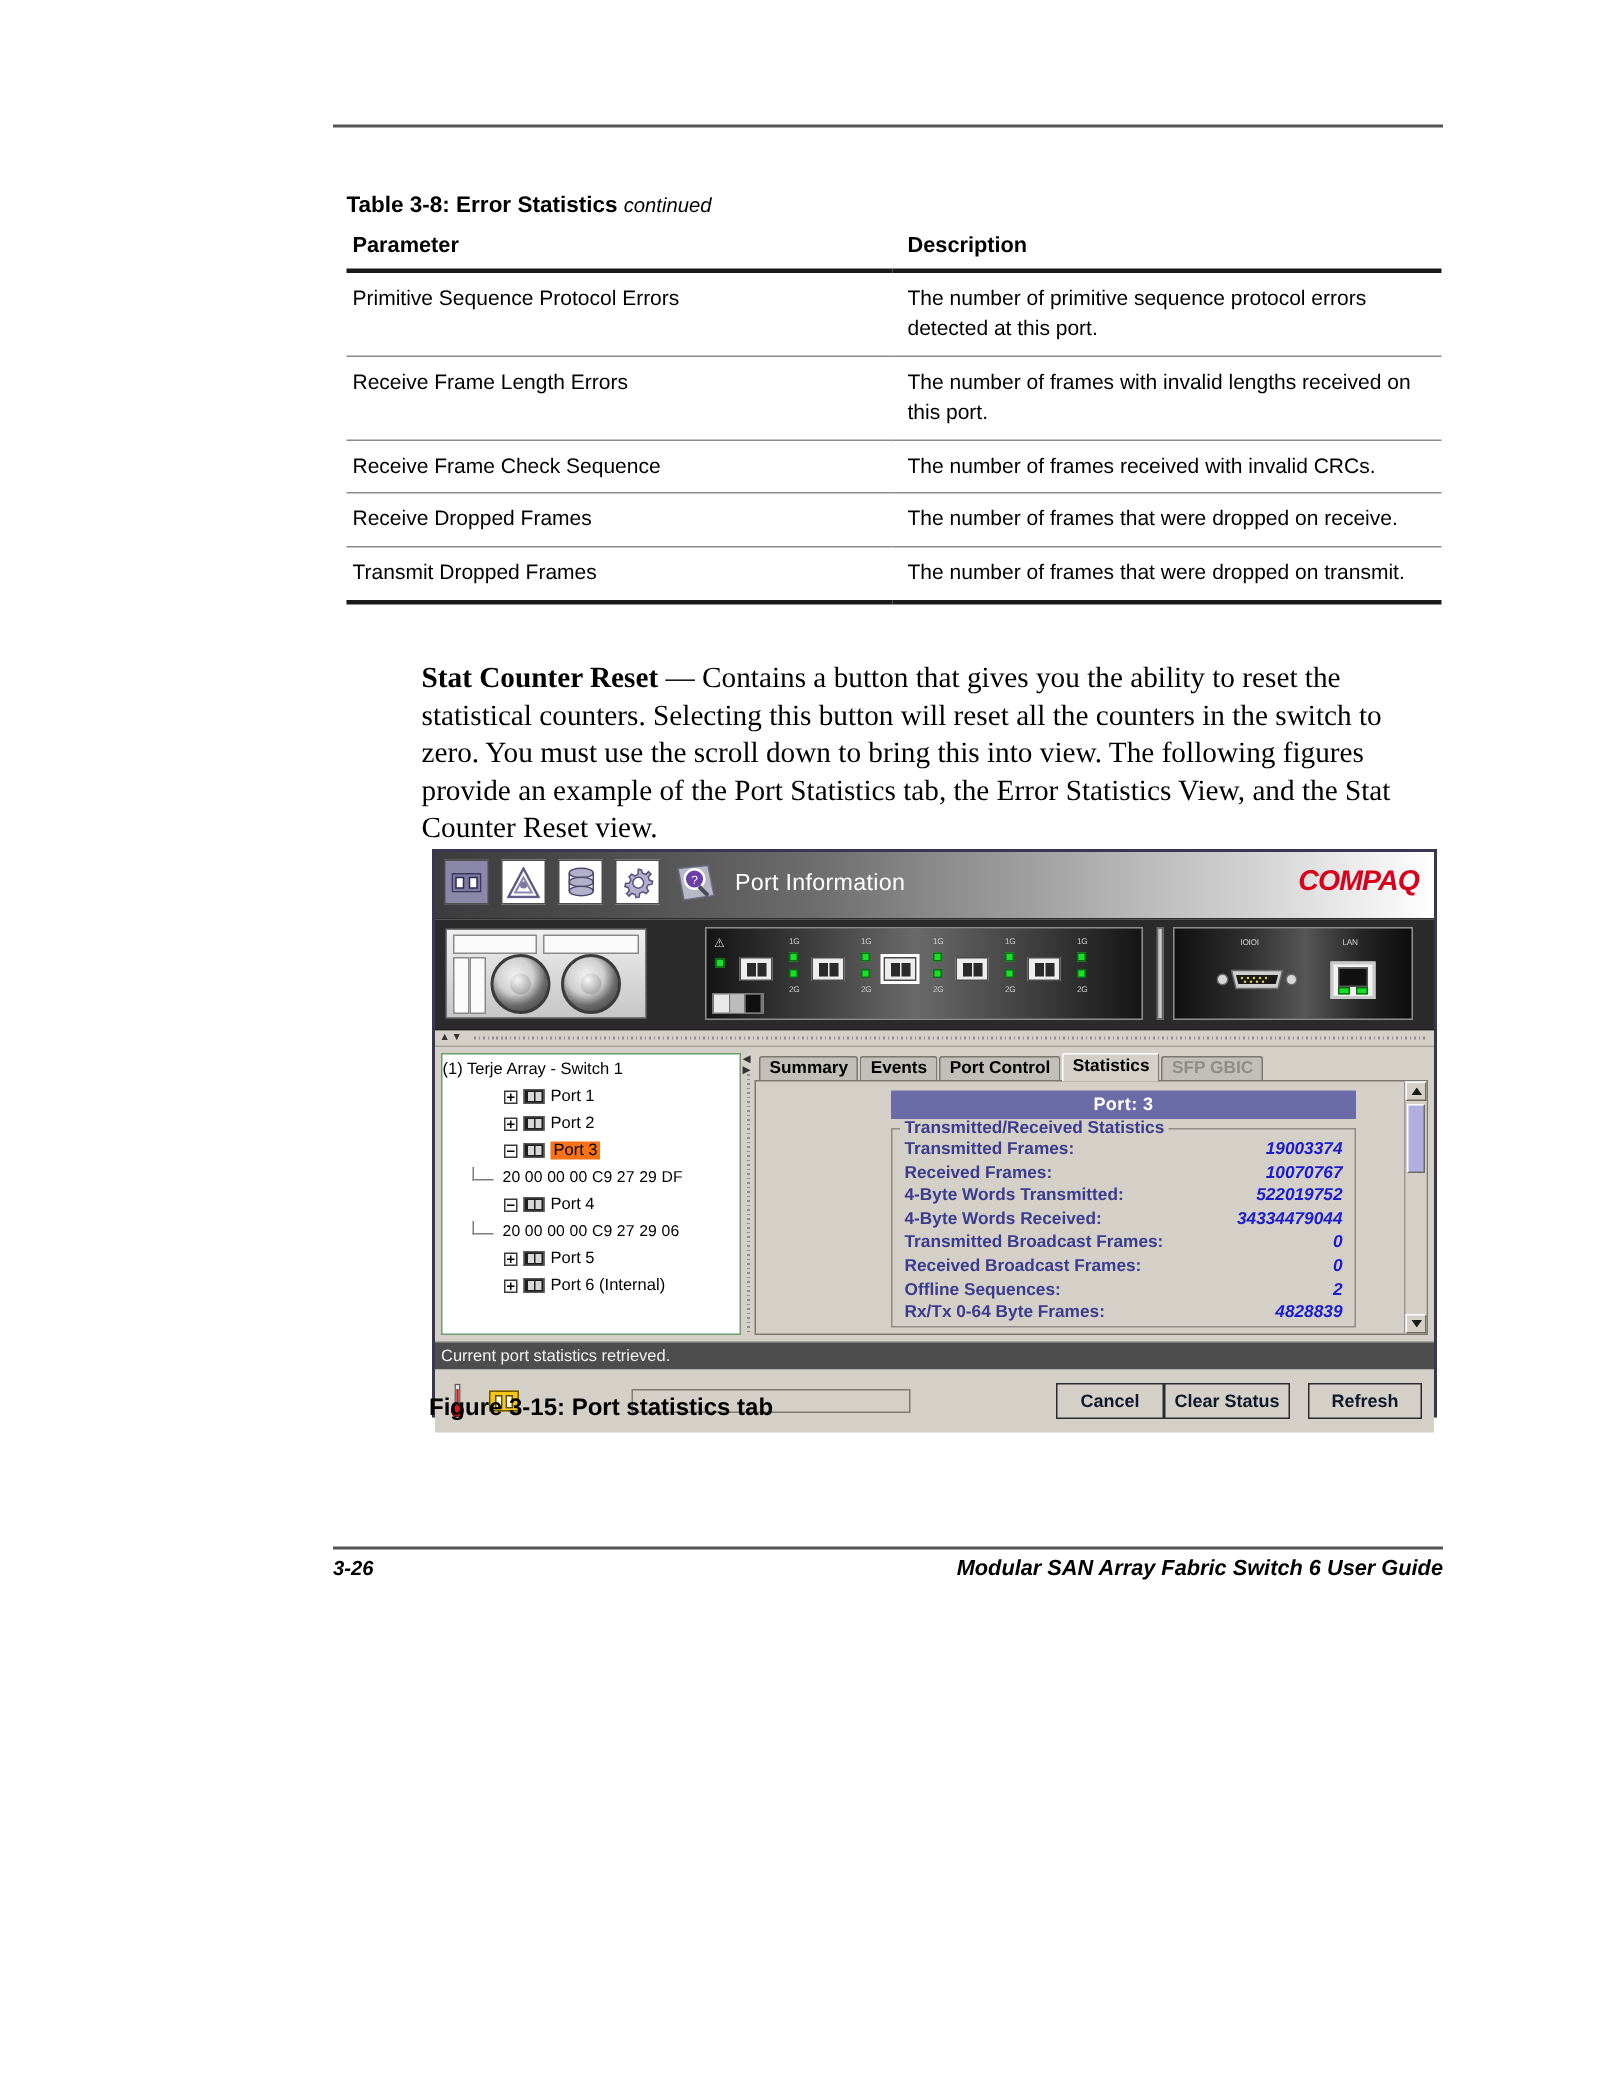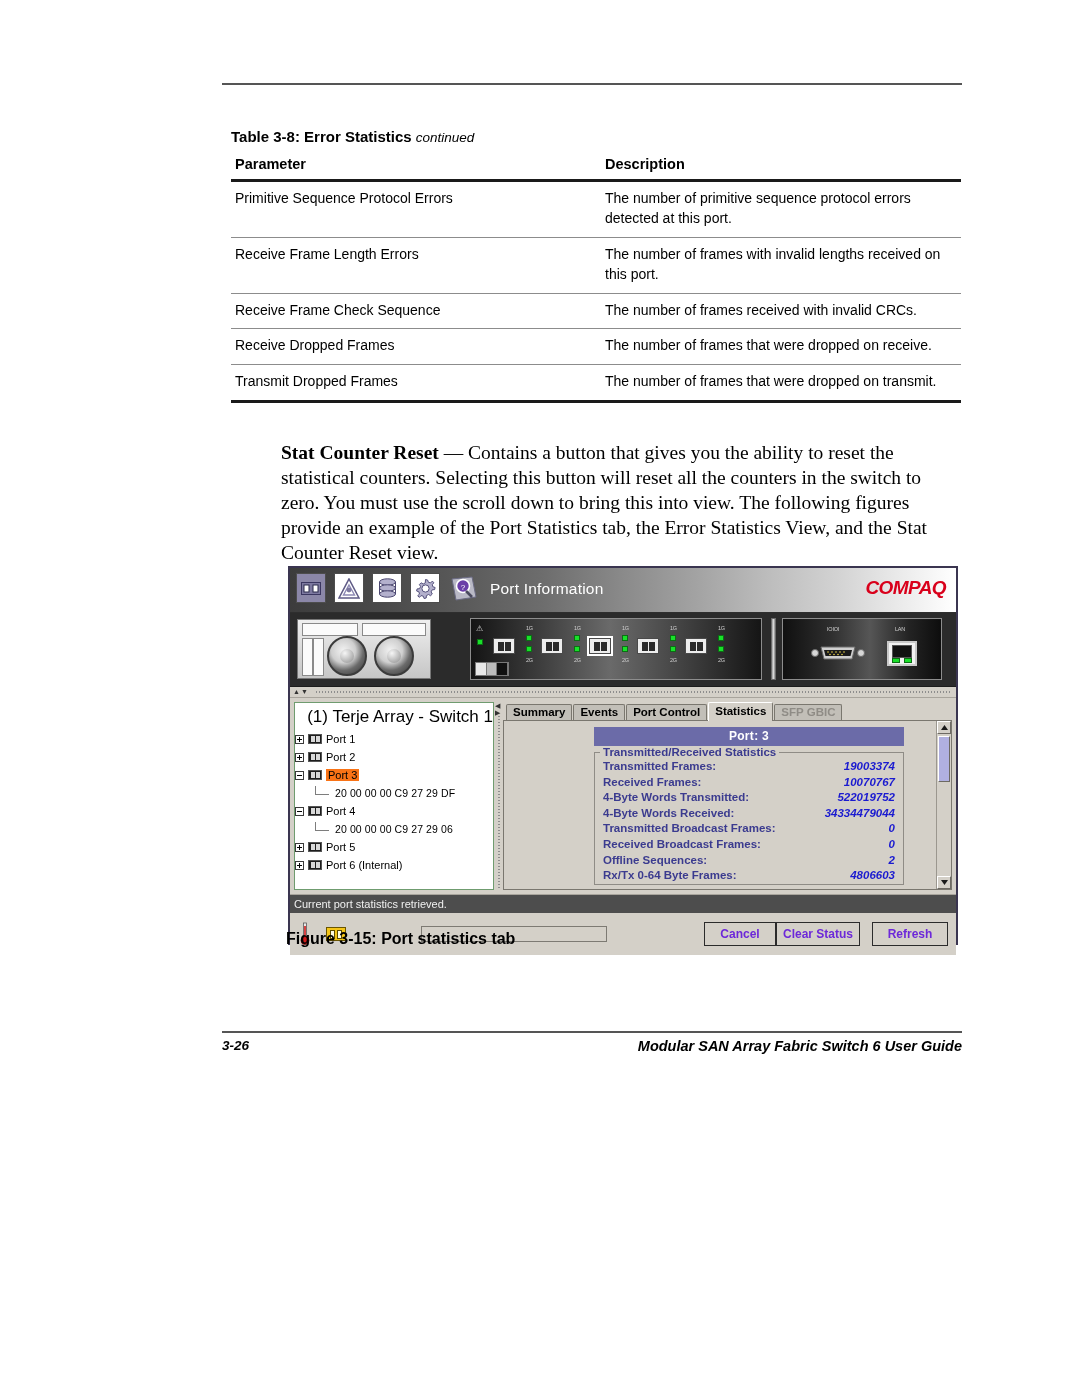--- a/index.html
+++ b/index.html
@@ -304,30 +304,31 @@
     width: 200px;
     background: #ffffff;
     border: 1px solid #6f9c6f;
     box-sizing: border-box;
     position: relative;
     font-size: 11px;
     padding-top: 4px;
     overflow: hidden;
   }
   .tree-root {
-    text-align: right;
-    font-size: 17px;
+    text-align: left;
+    font-size: 11px;
     padding-bottom: 3px;
   }
   .tree-row {
     display: flex;
     align-items: center;
     height: 18px;
     padding-left: 0;
     white-space: nowrap;
+    margin-left: 41px;
   }
   .expander {
     width: 9px; height: 9px;
     border: 1px solid #3a3a3a;
     background: #ffffff;
     box-sizing: border-box;
     position: relative;
     margin-right: 4px;
     flex: none;
   }
@@ -528,21 +529,21 @@
     top: 9px;
     height: 24px;
     background: #d4d0c8;
     border: 1px solid #2b2b2b;
     box-sizing: border-box;
     font-size: 12px;
     font-weight: bold;
     font-family: "Liberation Sans", sans-serif;
     line-height: 22px;
     text-align: center;
-    color: #6d28d9;
+    color: #0f172a;
   }
   .btn.cancel { right: 180px; width: 72px; }
   .btn.clear  { right: 96px;  width: 84px; }
   .btn.refresh{ right: 8px;   width: 76px; }
 
   
   .figcap {
     position: absolute;
     left: 286px; top: 930px;
     font-size: 16px;
@@ -875,21 +876,21 @@
               <div class="statrow">
                 <span>Received Broadcast Frames:</span>
                 <span class="val">0</span>
               </div>
               <div class="statrow">
                 <span>Offline Sequences:</span>
                 <span class="val">2</span>
               </div>
               <div class="statrow">
                 <span>Rx/Tx 0-64 Byte Frames:</span>
-                <span class="val">4806603</span>
+                <span class="val">4828839</span>
               </div>
             </div>
           </div>
 
           <div class="vscroll">
             <div class="sb-btn up">
               <svg width="7" height="5" viewBox="0 0 7 5">
                   <polygon points="3.5,0 7,5 0,5" fill="#1a1a1a"></polygon>
                 </svg>
             </div>

